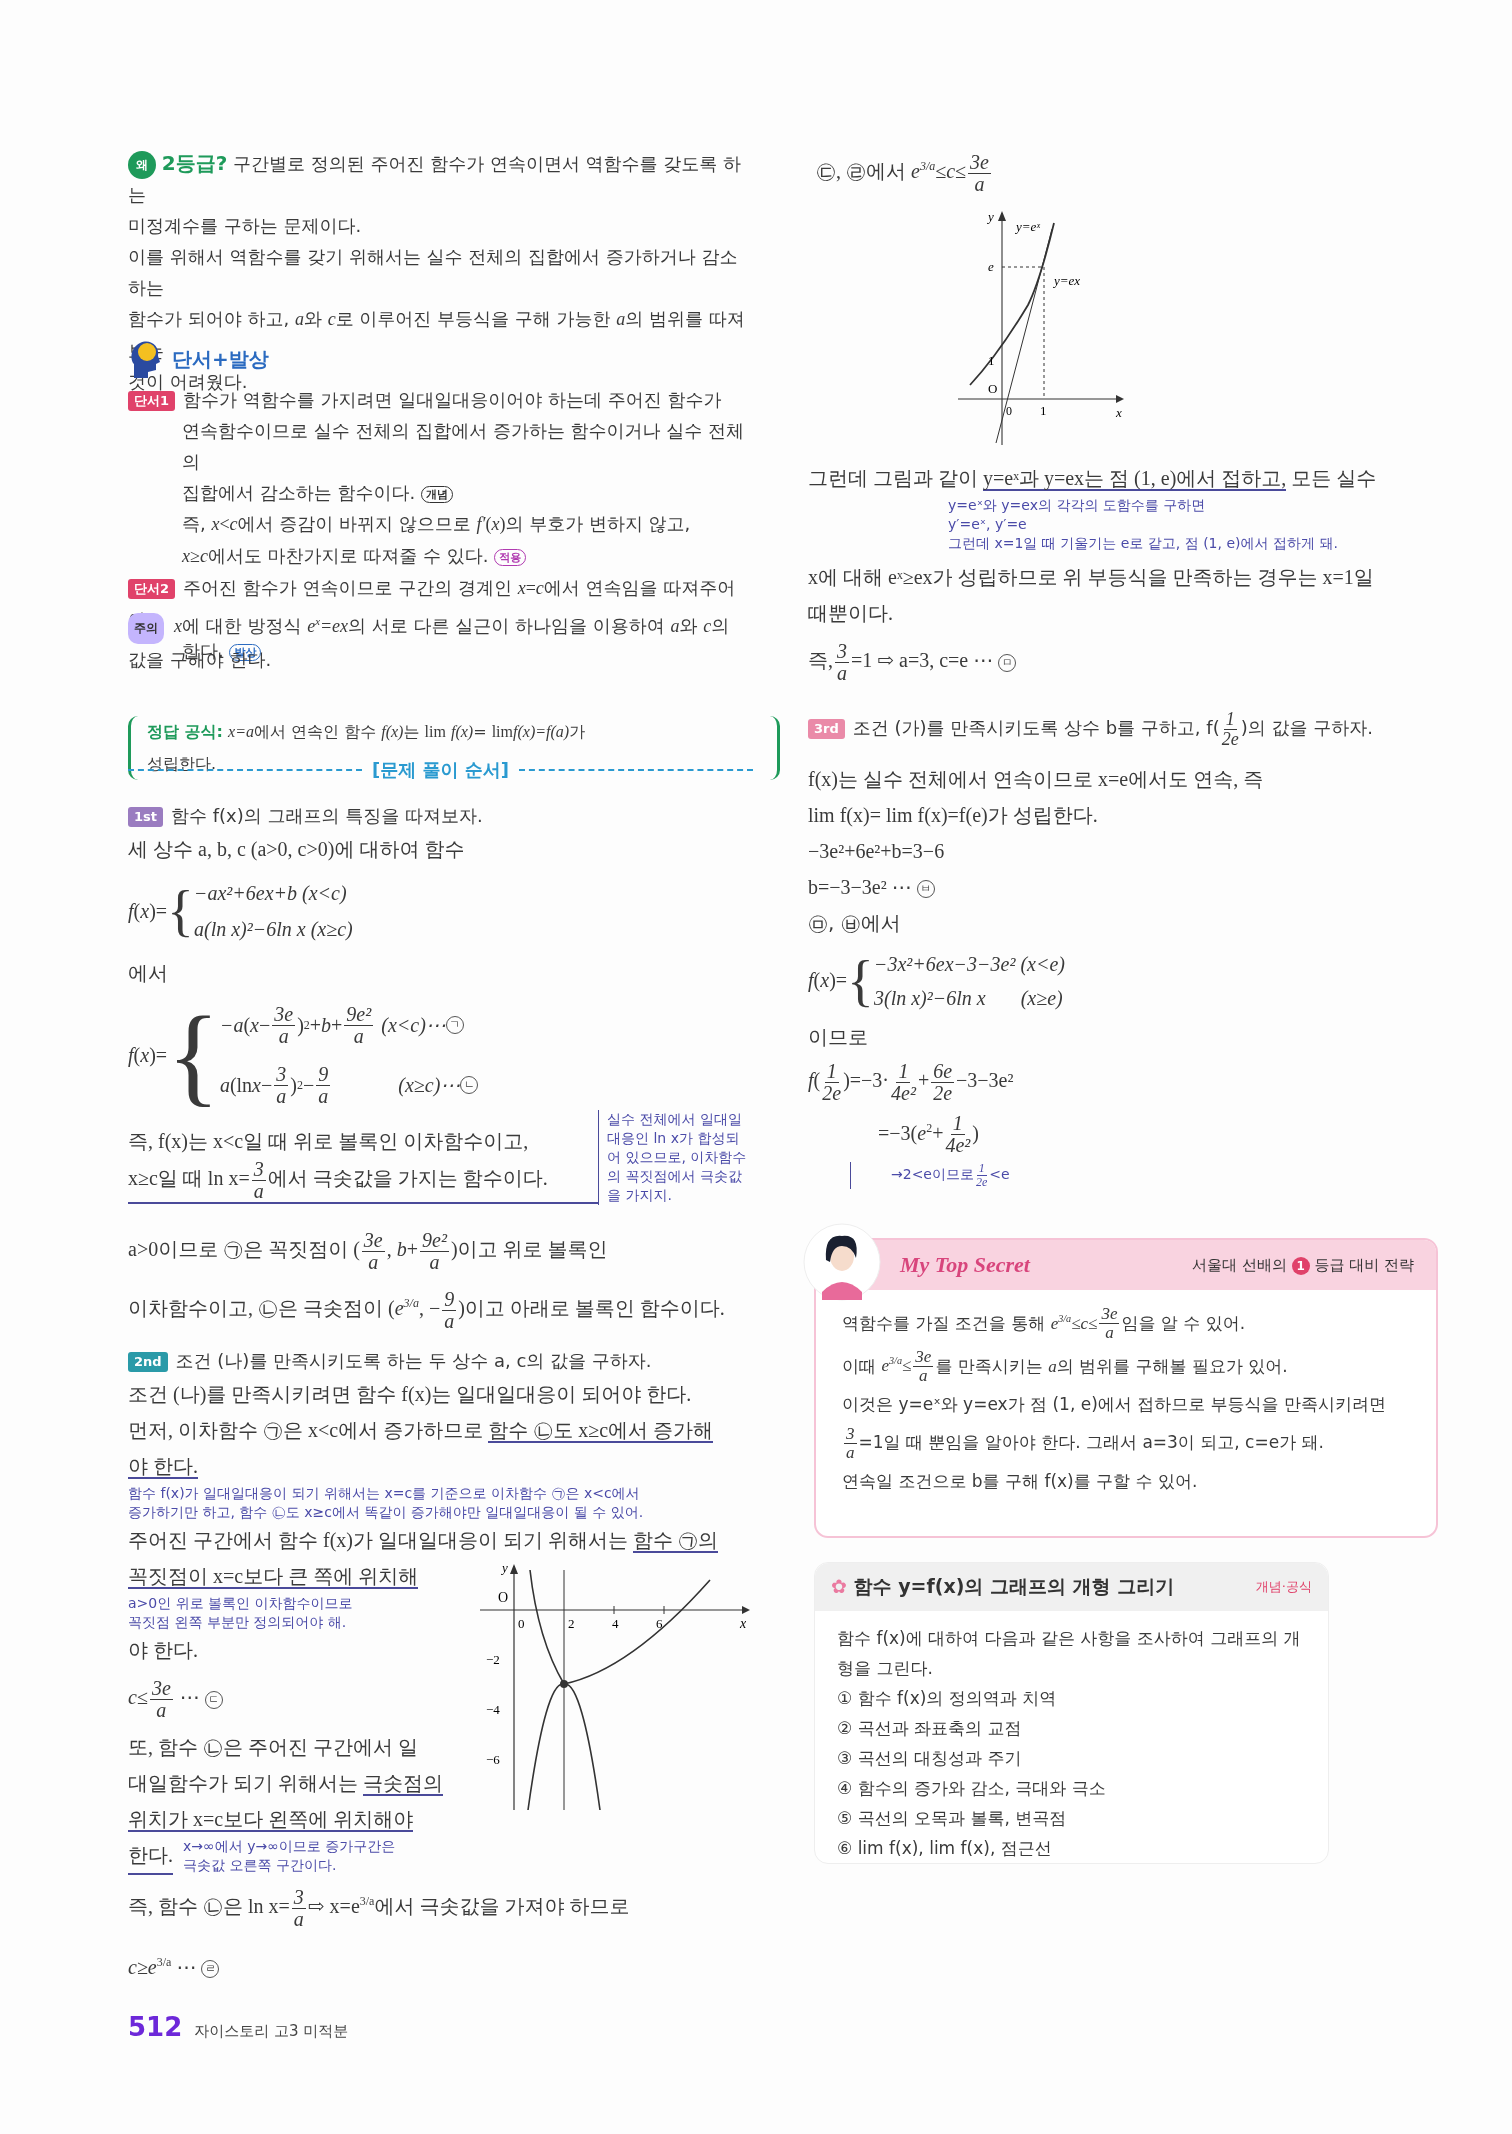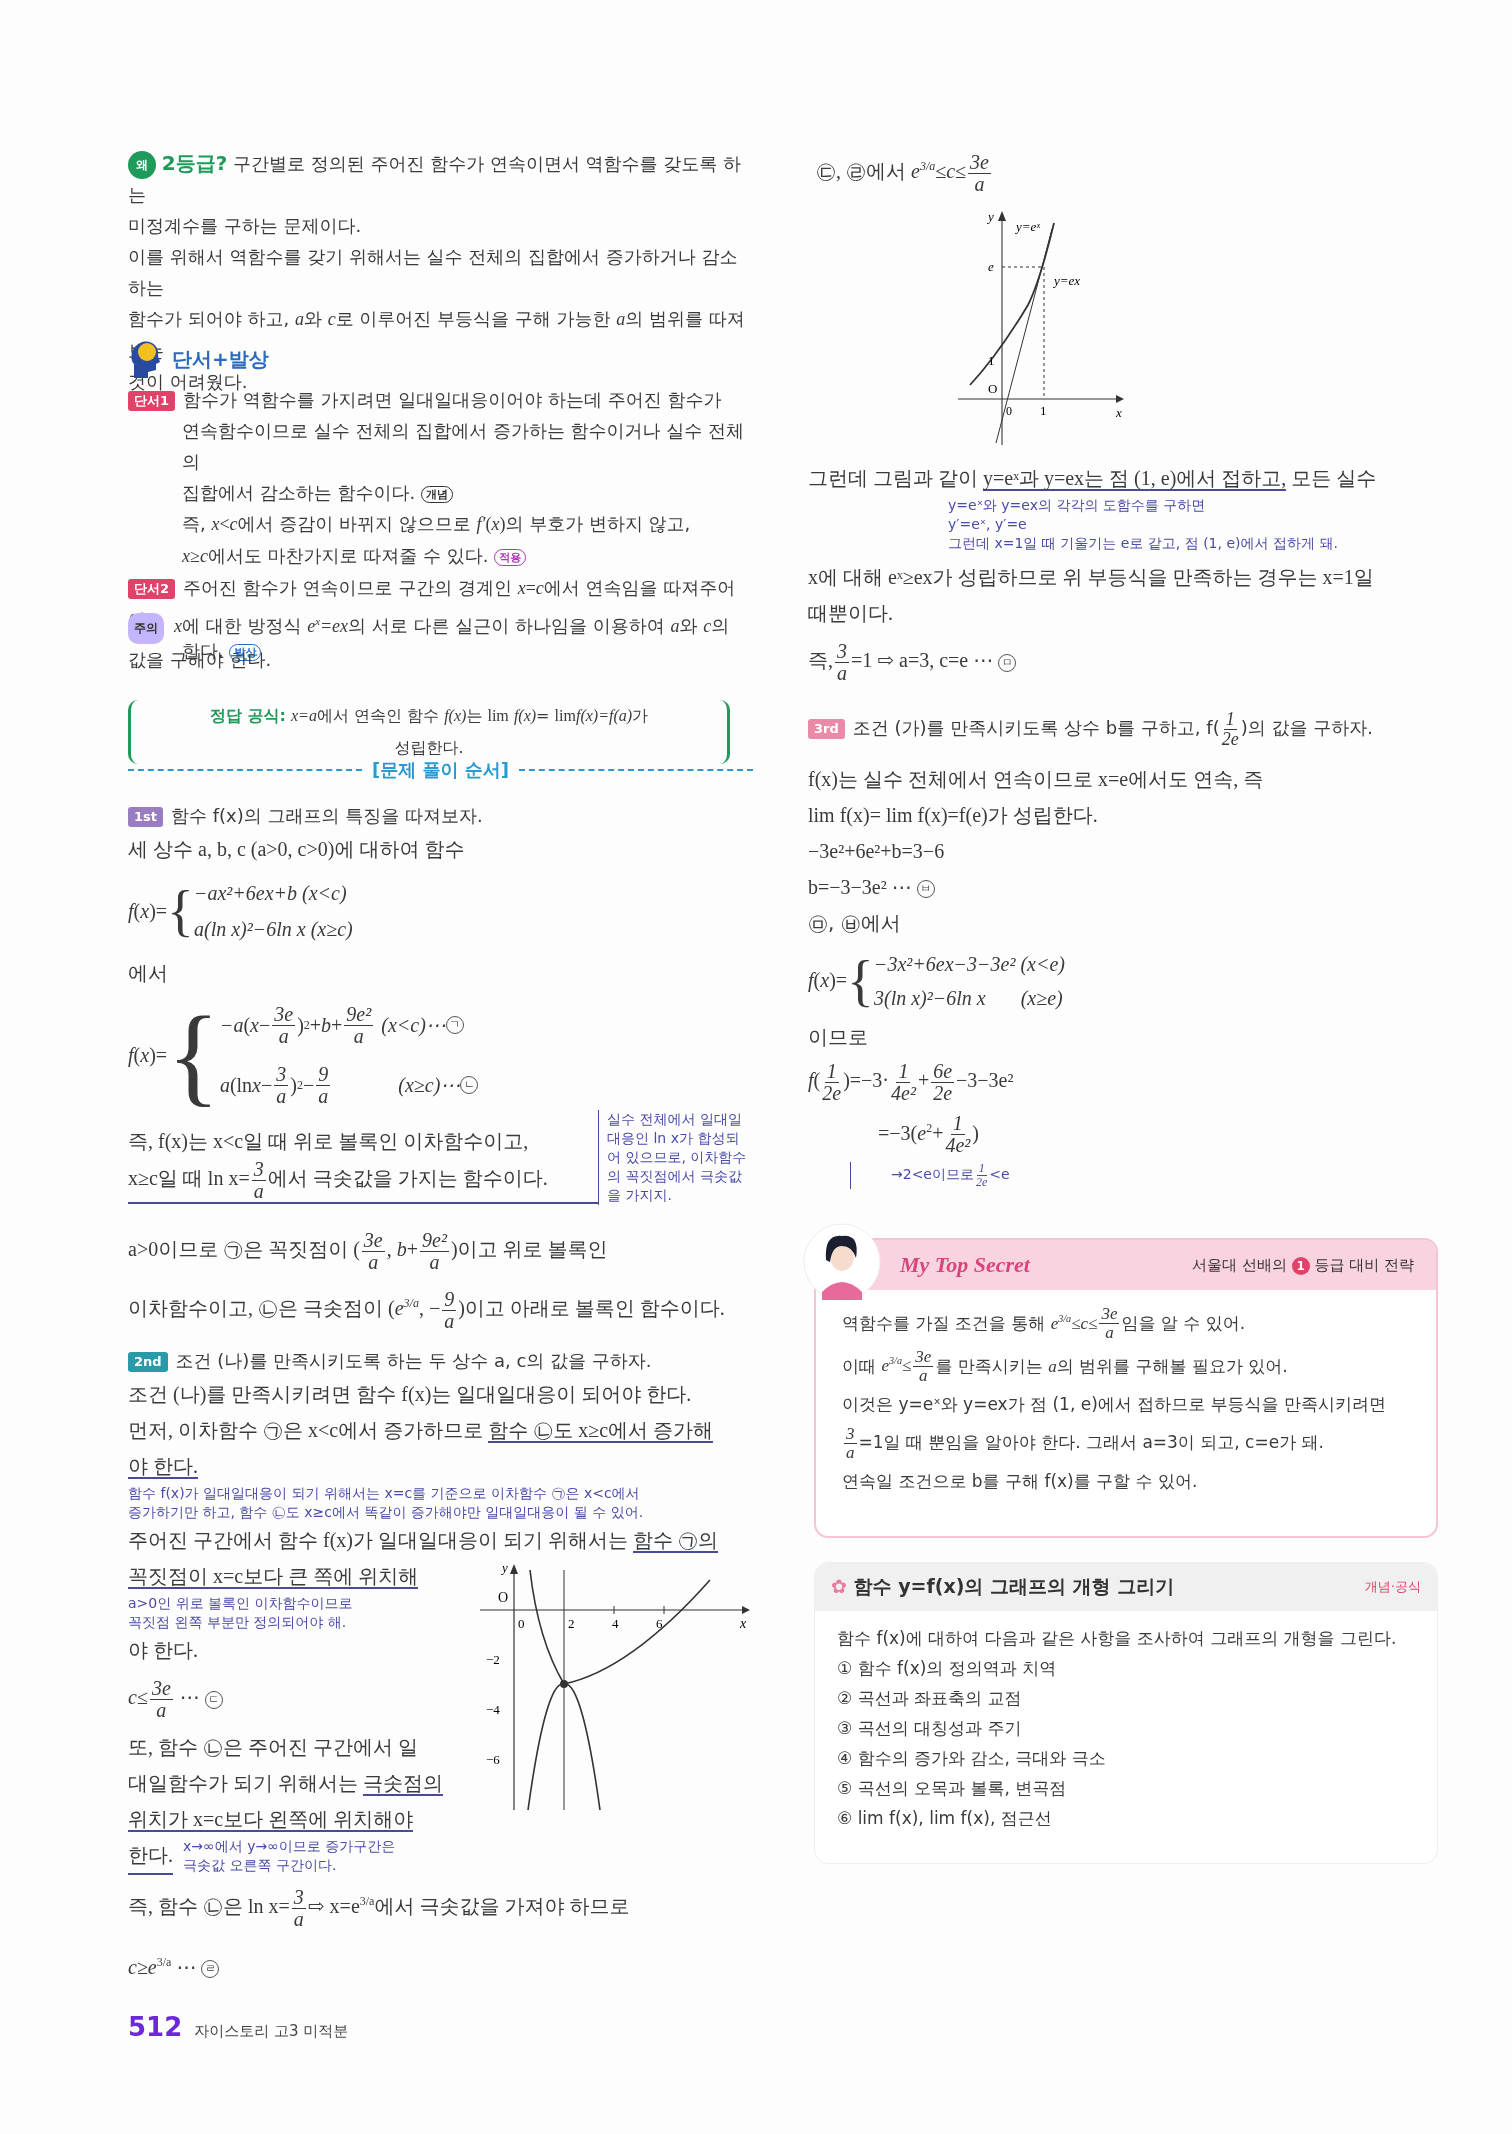--- a/index.html
+++ b/index.html
@@ -57,21 +57,21 @@
     <div style="padding-left:54px;"><span class="m">x</span><span class="serif">≥</span><span class="m">c</span><span>에서도 마찬가지로 따져줄 수 있다.</span> <span class="tag" style="color:#b03ab0; border-color:#b03ab0;">적용</span></div>
     <div><span class="badge" style="background:#e0426a;">단서2</span><span>주어진 함수가 연속이므로 구간의 경계인 </span><span class="m">x</span><span class="serif">=</span><span class="m">c</span><span>에서 연속임을 따져주어야</span></div>
     <div style="padding-left:54px;"><span>한다.</span> <span class="tag" style="color:#2a6ac0; border-color:#2a6ac0;">발상</span></div>
   </div>
 
   <div class="abs t18" style="top:606px; left:0; width:625px;">
     <div><span style="display:inline-block; background:#c4b5fd; color:#333; font-size:12px; font-weight:bold; border-radius:10px; padding:0 6px; margin-right:10px;">주의</span><span class="m">x</span><span>에 대한 방정식 </span><span class="m">e<span class="sup">x</span>=ex</span><span>의 서로 다른 실근이 하나임을 이용하여 </span><span class="m">a</span><span>와 </span><span class="m">c</span><span>의</span></div>
     <div>값을 구해야 한다.</div>
   </div>
 
-  <div class="abs" style="top:700px; left:0; width:602px; font-size:16px; line-height:32px; padding:0 16px; border-left:3px solid #1e9a5a; border-right:3px solid #1e9a5a; border-radius:10px;text-align:center;">
+  <div class="abs" style="top:716px; left:0; width:652px; font-size:16px; line-height:32px; padding:0 16px; border-left:3px solid #1e9a5a; border-right:3px solid #1e9a5a; border-radius:10px;">
     <div><span style="color:#1e9a5a; font-weight:bold;">정답 공식:</span> <span class="m">x=a</span><span>에서 연속인 함수 </span><span class="m">f(x)</span><span>는</span> <span class="serif">lim</span> <span class="m">f(x)</span>= <span class="serif">lim</span><span class="m">f(x)=f(a)</span><span>가</span></div>
     <div>성립한다.</div>
   </div>
 
   <div class="abs dash-title" style="top:758px; left:0; width:625px;">
     <div class="line"></div>
       <span>[문제 풀이 순서]</span>
       <div class="line"></div>
   </div>
 
@@ -285,21 +285,21 @@
       <div>연속일 조건으로 b를 구해 f(x)를 구할 수 있어.</div>
     </div>
   </div>
   <svg class="abs" style="top:1222px; left:-6px;" width="80" height="80" viewBox="0 0 80 80">
     <circle cx="40" cy="40" r="38" fill="#fff" stroke="#eee"></circle>
     <path d="M20 70 Q40 50 60 70 L60 78 L20 78 Z" fill="#e86a9a"></path>
     <ellipse cx="40" cy="34" rx="12" ry="15" fill="#f6dccc"></ellipse>
     <path d="M24 38 Q22 12 40 14 Q58 12 54 36 Q50 24 40 24 Q30 24 28 40 Z" fill="#1a2030"></path>
   </svg>
 
-  <div class="abs" style="top:1562px; left:6px; width:624px; height:302px; border:1px solid #eee; border-radius:14px; background:#fff;">
+  <div class="abs" style="top:1562px; left:6px; width:515px; height:302px; border:1px solid #eee; border-radius:14px; background:#fff;">
     <div style="height:48px; background:#f0f0f0; border-radius:14px 14px 0 0; display:flex; align-items:center; justify-content:space-between; padding:0 16px;">
       <span style="font-size:19px; font-weight:bold; color:#333;"><span style="color:#ea7aa0;">✿</span> <span>함수 y=f(x)의 그래프의 개형 그리기</span></span>
       <span style="font-size:13px; color:#e0426a;">개념·공식</span>
     </div>
     <div style="padding:12px 22px; font-size:17px; line-height:30px;">
       <div>함수 f(x)에 대하여 다음과 같은 사항을 조사하여 그래프의 개형을 그린다.</div>
       <div>① 함수 f(x)의 정의역과 치역</div>
       <div>② 곡선과 좌표축의 교점</div>
       <div>③ 곡선의 대칭성과 주기</div>
       <div>④ 함수의 증가와 감소, 극대와 극소</div>

